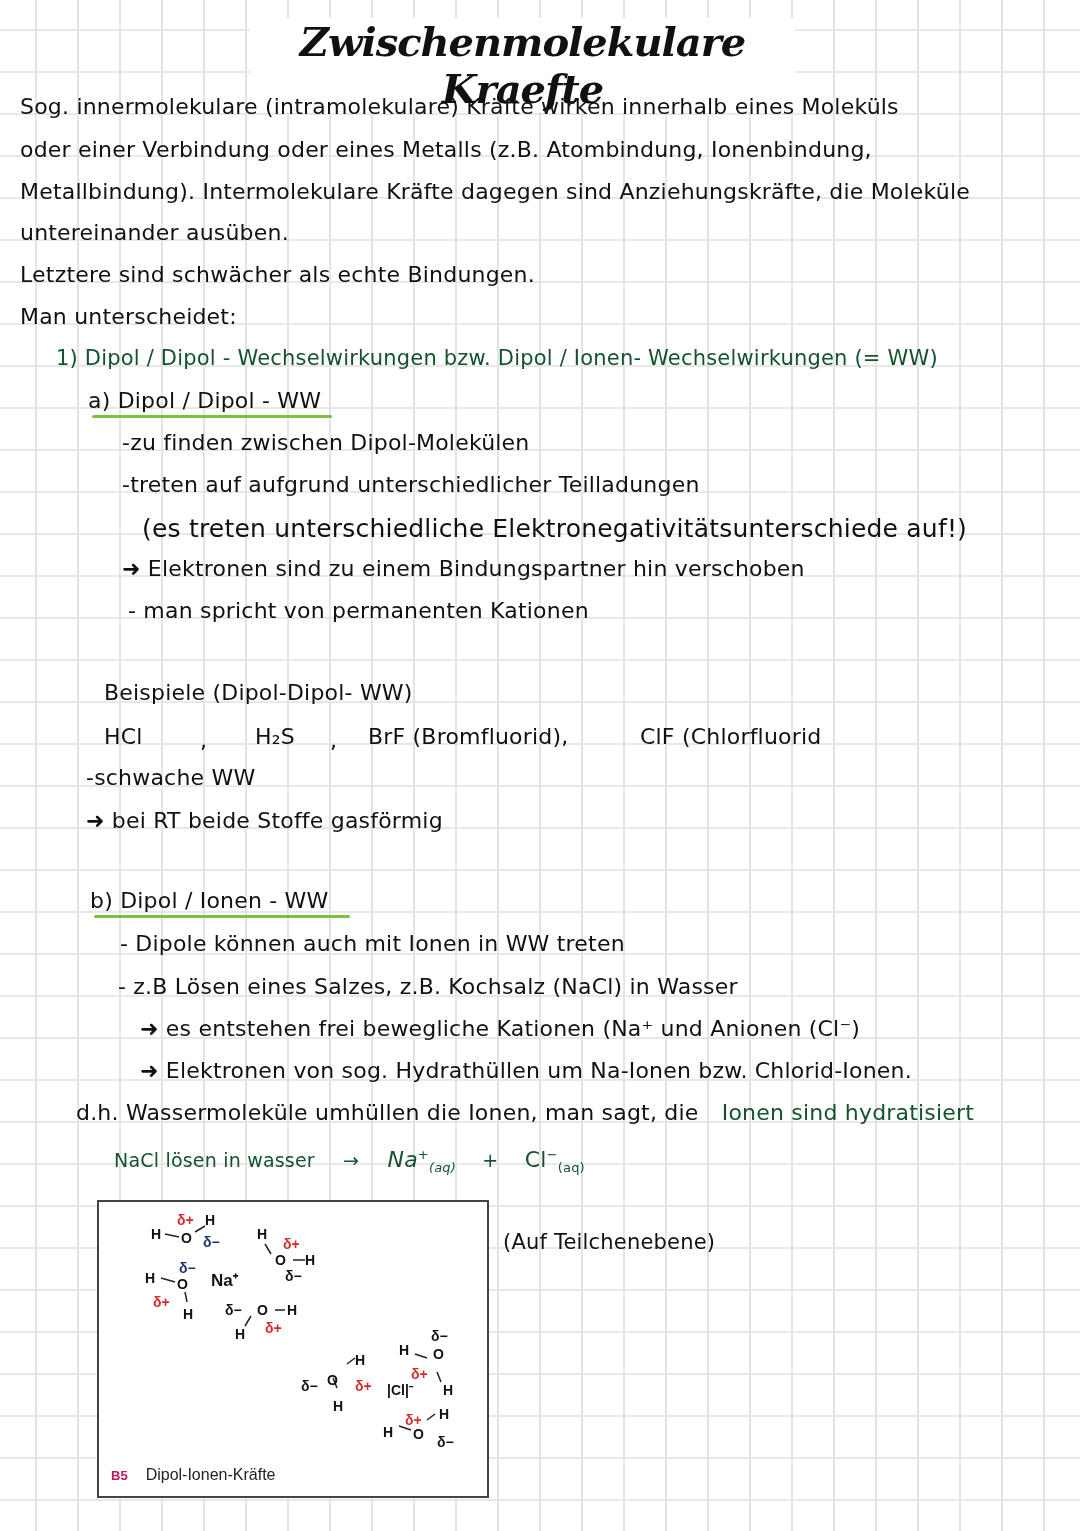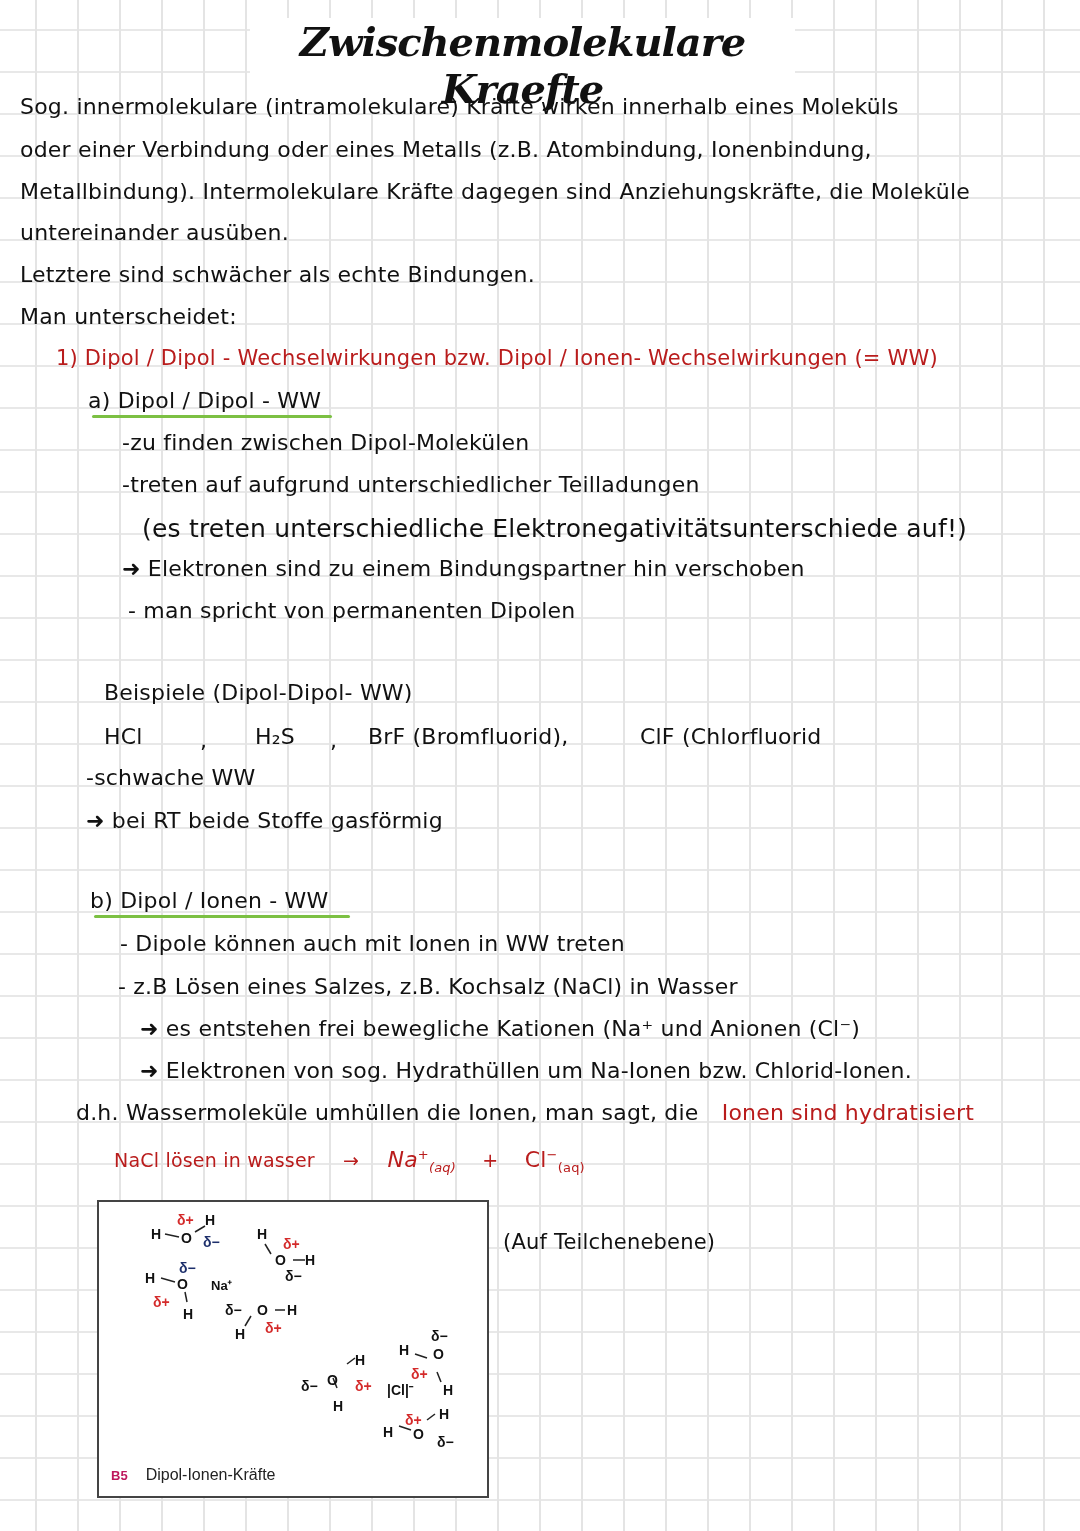--- a/index.html
+++ b/index.html
@@ -14,21 +14,21 @@
     font-family: "DejaVu Sans", sans-serif;
     color: #111;
   }
   .t { position: absolute; white-space: nowrap; font-size: 22px; letter-spacing: 0.2px; line-height: 1; }
   .title {
     position: absolute; left: 250px; top: 18px; width: 545px;
     font-family: "DejaVu Serif", serif; font-style: italic; font-weight: bold;
     font-size: 40px; letter-spacing: -1px; text-align: center; color: #111;
     background: #fff;
   }
-  .green { color: #b91c1c; }
+  .green { color: #14532d; }
   .uline { position: absolute; height: 3px; background: #7cc043; border-radius: 2px; }
   sup, sub { font-size: 13px; }
   .fig {
     position: absolute; left: 97px; top: 1200px; width: 392px; height: 298px;
     border: 2px solid #444; background: #fff; box-sizing: border-box;
     font-family: "Liberation Sans", sans-serif;
   }
   .fig .m { position: absolute; font-size: 14px; color: #111; white-space: nowrap; font-weight: bold; }
   .fig .red { color: #d42a2a; }
   .fig .blue { color: #1d2f6b; }
@@ -50,21 +50,21 @@
 
 <div class="t green" style="left:56px;top:348px;font-size:21px;">1) Dipol / Dipol - Wechselwirkungen bzw. Dipol / Ionen- Wechselwirkungen (= WW)</div>
 
 <div class="t" style="left:88px;top:390px;">a) Dipol / Dipol - WW</div>
 <div class="uline" style="left:92px;top:415px;width:240px;"></div>
 
 <div class="t" style="left:122px;top:432px;">-zu finden zwischen Dipol-Molekülen</div>
 <div class="t" style="left:122px;top:474px;">-treten auf aufgrund unterschiedlicher Teilladungen</div>
 <div class="t" style="left:142px;top:516px;font-size:25px;">(es treten unterschiedliche Elektronegativitätsunterschiede auf!)</div>
 <div class="t" style="left:122px;top:558px;">➜ Elektronen sind zu einem Bindungspartner hin verschoben</div>
-<div class="t" style="left:128px;top:600px;">- man spricht von permanenten Dipolen</div>
+<div class="t" style="left:128px;top:600px;">- man spricht von permanenten Kationen</div>
 
 <div class="t" style="left:104px;top:682px;">Beispiele (Dipol-Dipol- WW)</div>
 <div class="t" style="left:104px;top:726px;">HCl</div>
 <div class="t" style="left:200px;top:730px;">,</div>
 <div class="t" style="left:255px;top:726px;">H₂S</div>
 <div class="t" style="left:330px;top:730px;">,</div>
 <div class="t" style="left:368px;top:726px;">BrF (Bromfluorid),</div>
 <div class="t" style="left:640px;top:726px;">ClF (Chlorfluorid</div>
 <div class="t" style="left:86px;top:767px;">-schwache WW</div>
 <div class="t" style="left:86px;top:810px;">➜ bei RT beide Stoffe gasförmig</div>
@@ -115,21 +115,21 @@
   <span class="m" style="left:52px;top:24px;">H</span>
   <span class="m" style="left:82px;top:28px;">O</span>
   <span class="m blue" style="left:104px;top:32px;">δ−</span>
 
   <span class="m blue" style="left:80px;top:58px;">δ−</span>
   <span class="m" style="left:46px;top:68px;">H</span>
   <span class="m" style="left:78px;top:74px;">O</span>
   <span class="m red" style="left:54px;top:92px;">δ+</span>
   <span class="m" style="left:84px;top:104px;">H</span>
 
-  <span class="m" style="left:112px;top:74px;font-size:13px;">Na⁺</span>
+  <span class="m" style="left:112px;top:66px;font-size:17px;">Na⁺</span>
 
   <span class="m" style="left:158px;top:24px;">H</span>
   <span class="m red" style="left:184px;top:34px;">δ+</span>
   <span class="m" style="left:176px;top:50px;">O</span>
   <span class="m" style="left:206px;top:50px;">H</span>
   <span class="m" style="left:186px;top:66px;">δ−</span>
 
   <span class="m" style="left:126px;top:100px;">δ−</span>
   <span class="m" style="left:158px;top:100px;">O</span>
   <span class="m" style="left:188px;top:100px;">H</span>

